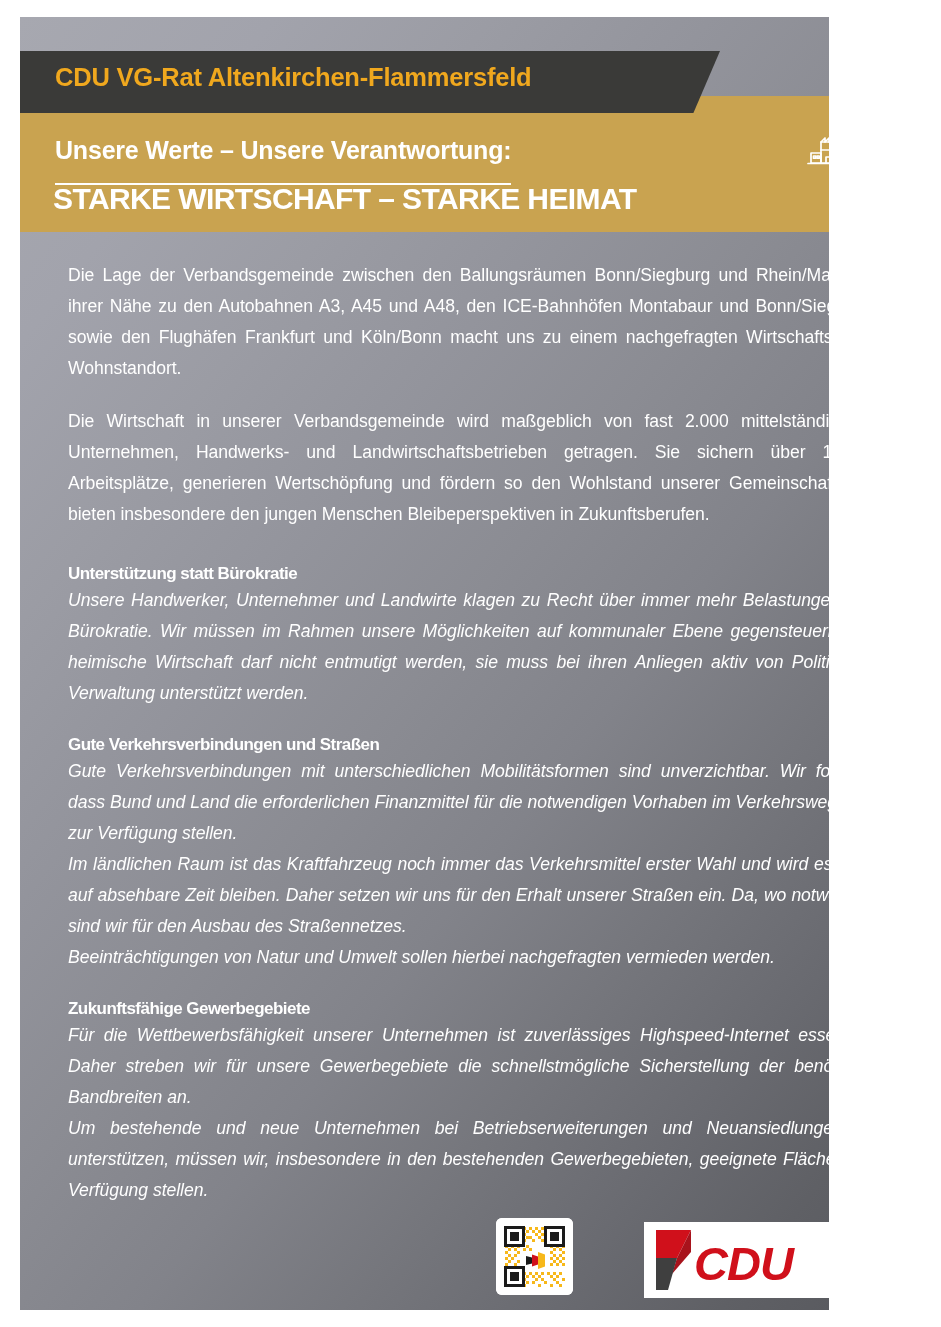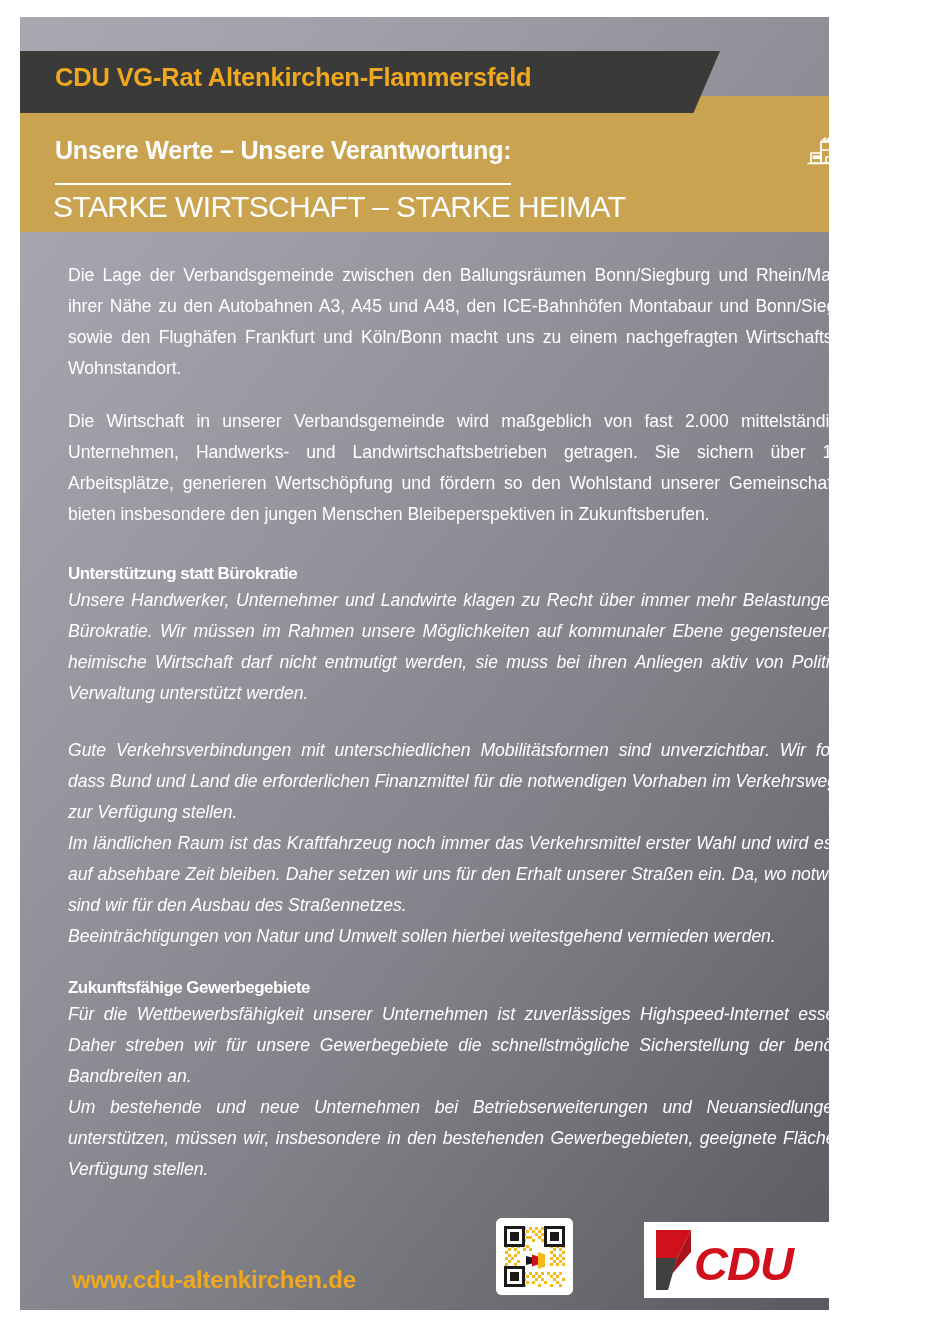--- a/index.html
+++ b/index.html
@@ -79,25 +79,24 @@
     letter-spacing: -0.2px;
     white-space: nowrap;
     border-bottom: 2.5px solid #ffffff;
     padding-bottom: 18px;
   }
   .headline {
     position: absolute;
     left: 33px;
     top: 165px;
     font-size: 30px;
-    font-weight: normal;
+    font-weight: bold;
     color: #ffffff;
     letter-spacing: -0.6px;
     white-space: nowrap;
-    margin-top: 8px;
   }
   .factory-icon {
     position: absolute;
     left: 779px;
     top: 93px;
     width: 70px;
     height: 70px;
   }
 
   
@@ -208,34 +207,34 @@
     <p class="para">Die Wirtschaft in unserer Verbandsgemeinde wird maßgeblich von fast 2.000 mittelständischen Unternehmen, Handwerks- und Landwirtschaftsbetrieben getragen. Sie sichern über 12.000 Arbeitsplätze, generieren Wertschöpfung und fördern so den Wohlstand unserer Gemeinschaft. Sie bieten insbesondere den jungen Menschen Bleibeperspektiven in Zukunftsberufen.</p>
 
     <div style="height:12px"></div>
 
     <div class="block">
       <div class="sect-head">Unterstützung statt Bürokratie</div>
       <p class="para tight">Unsere Handwerker, Unternehmer und Landwirte klagen zu Recht über immer mehr Belastungen und Bürokratie. Wir müssen im Rahmen unsere Möglichkeiten auf kommunaler Ebene gegensteuern. Die heimische Wirtschaft darf nicht entmutigt werden, sie muss bei ihren Anliegen aktiv von Politik und Verwaltung unterstützt werden.</p>
     </div>
 
     <div class="block">
+      <div class="sect-head">Gute Verkehrsverbindungen und Straßen</div>
       <p class="para tight">Gute Verkehrsverbindungen mit unterschiedlichen Mobilitätsformen sind unverzichtbar. Wir fordern, dass Bund und Land die erforderlichen Finanzmittel für die notwendigen Vorhaben im Verkehrswegebau zur Verfügung stellen.</p>
       <p class="para tight">Im ländlichen Raum ist das Kraftfahrzeug noch immer das Verkehrsmittel erster Wahl und wird es auch auf absehbare Zeit bleiben. Daher setzen wir uns für den Erhalt unserer Straßen ein. Da, wo notwendig, sind wir für den Ausbau des Straßennetzes.</p>
-      <p class="para tight">Beeinträchtigungen von Natur und Umwelt sollen hierbei weitestgehend vermieden werden.</p>
+      <p class="para tight">Beeinträchtigungen von Natur und Umwelt sollen hierbei nachgefragten vermieden werden.</p>
     </div>
 
     <div class="block">
       <div class="sect-head">Zukunftsfähige Gewerbegebiete</div>
       <p class="para tight">Für die Wettbewerbsfähigkeit unserer Unternehmen ist zuverlässiges Highspeed-Internet essentiell. Daher streben wir für unsere Gewerbegebiete die schnellstmögliche Sicherstellung der benötigten Bandbreiten an.</p>
       <p class="para tight">Um bestehende und neue Unternehmen bei Betriebserweiterungen und Neuansiedlungen zu unterstützen, müssen wir, insbesondere in den bestehenden Gewerbegebieten, geeignete Flächen zur Verfügung stellen.</p>
     </div>
 
   </div>
 
-  <div class="site-url">www.cdu-altenkirchen.de</div>
 
   <div class="qr-wrap">
     <svg width="77" height="77" viewBox="0 0 77 77">
       <rect x="0" y="0" width="77" height="77" rx="6" fill="#ffffff"></rect>
       <g fill="#f7b81a">
         <rect x="27" y="9" width="3" height="3"></rect>
           <rect x="33" y="9" width="3" height="3"></rect>
         <rect x="39" y="9" width="3" height="3"></rect>
           <rect x="45" y="9" width="3" height="3"></rect>
         <rect x="30" y="12" width="3" height="3"></rect>

